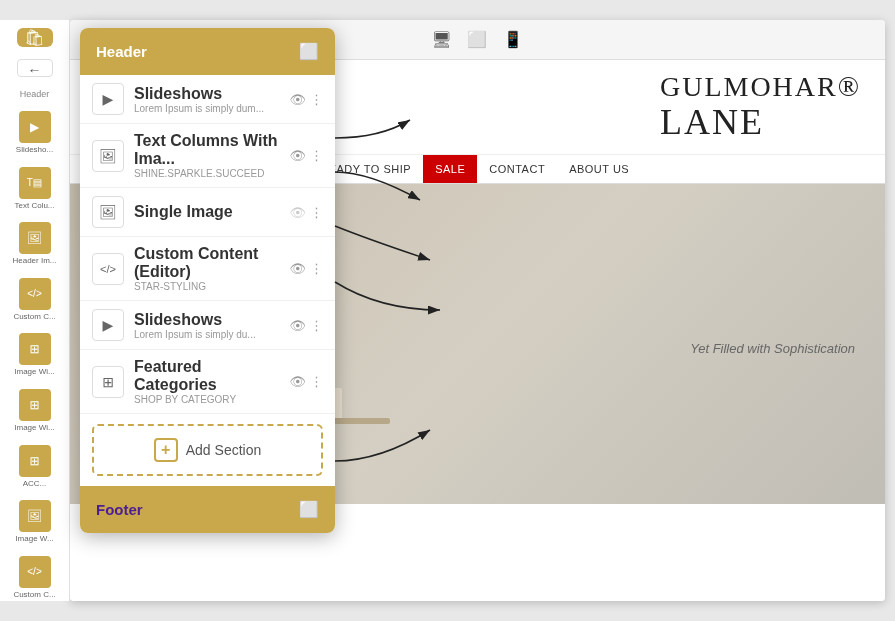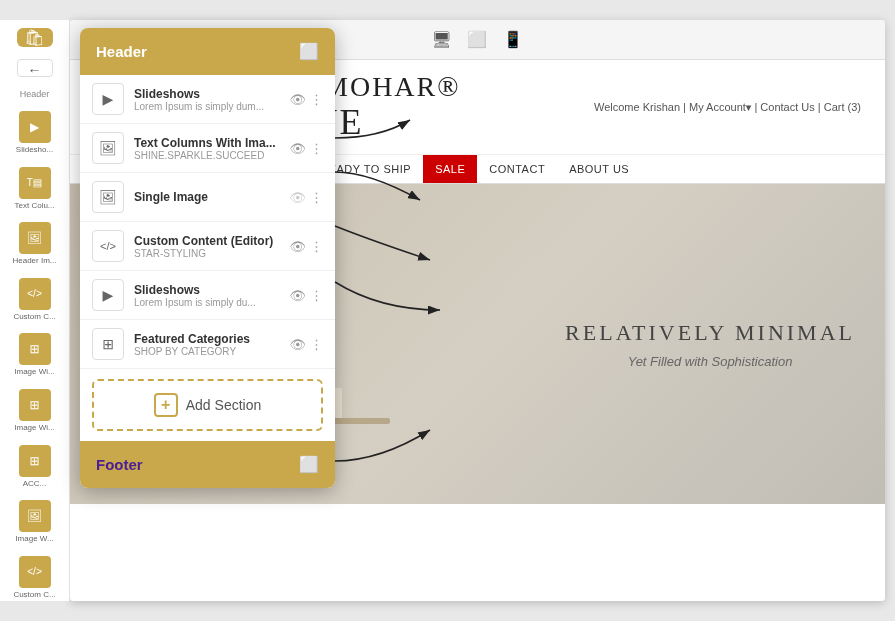--- a/index.html
+++ b/index.html
@@ -277,21 +277,21 @@
       font-size: 14px;
       flex-shrink: 0;
     }
 
     .item-text {
       flex: 1;
       min-width: 0;
     }
 
     .item-name {
-      font-size: 12px;
+      font-size: 16px;
       font-weight: 600;
       color: #333;
     }
 
     .item-sub {
       font-size: 10px;
       color: #999;
       white-space: nowrap;
       overflow: hidden;
       text-overflow: ellipsis;
@@ -394,21 +394,20 @@
   </div>
   <div class="preview-content">
     <div class="site-header">
       <div style="display:flex; align-items:center; gap:16px;">
         <div class="search-bar-preview">🔍</div>
       </div>
       <div class="site-logo">
         <span>GULMOHAR®</span>
         <span class="lane">LANE</span>
       </div>
-      <div class="site-nav-top">Welcome Krishan | My Account▾ | Contact Us | Cart (3)</div>
     </div>
     <div class="site-nav">
       <span>FURNITURE</span>
       <span>DECOR</span>
       <span>LIGHTING</span>
       <span>READY TO SHIP</span>
       <span class="sale">SALE</span>
       <span>CONTACT</span>
       <span>ABOUT US</span>
     </div>
@@ -426,21 +425,20 @@
 
         <div style="position:absolute;top:0px;left:80px;width:50px;height:65px;border:2px solid #aaa;background:#ddd;display:flex;align-items:center;justify-content:center;">
           <div style="font-size:20px;">🌿</div>
         </div>
 
         <div style="position:absolute;bottom:46px;left:30px;width:30px;height:25px;background:#c8bda8;border:1px solid #aaa;"></div>
 
         <div style="position:absolute;bottom:46px;left:220px;width:12px;height:30px;background:#e8e0d0;border-radius:2px 2px 0 0;"></div>
       </div>
       <div class="hero-text-area">
-        <div class="hero-title">RELATIVELY MINIMAL</div>
         <div class="hero-subtitle">Yet Filled with Sophistication</div>
       </div>
     </div>
   </div>
 </div>
 
 <div class="left-sidebar">
   <div class="sidebar-logo">🛍</div>
   <div class="sidebar-back">←</div>
   <div class="sidebar-section-label">Header</div>

